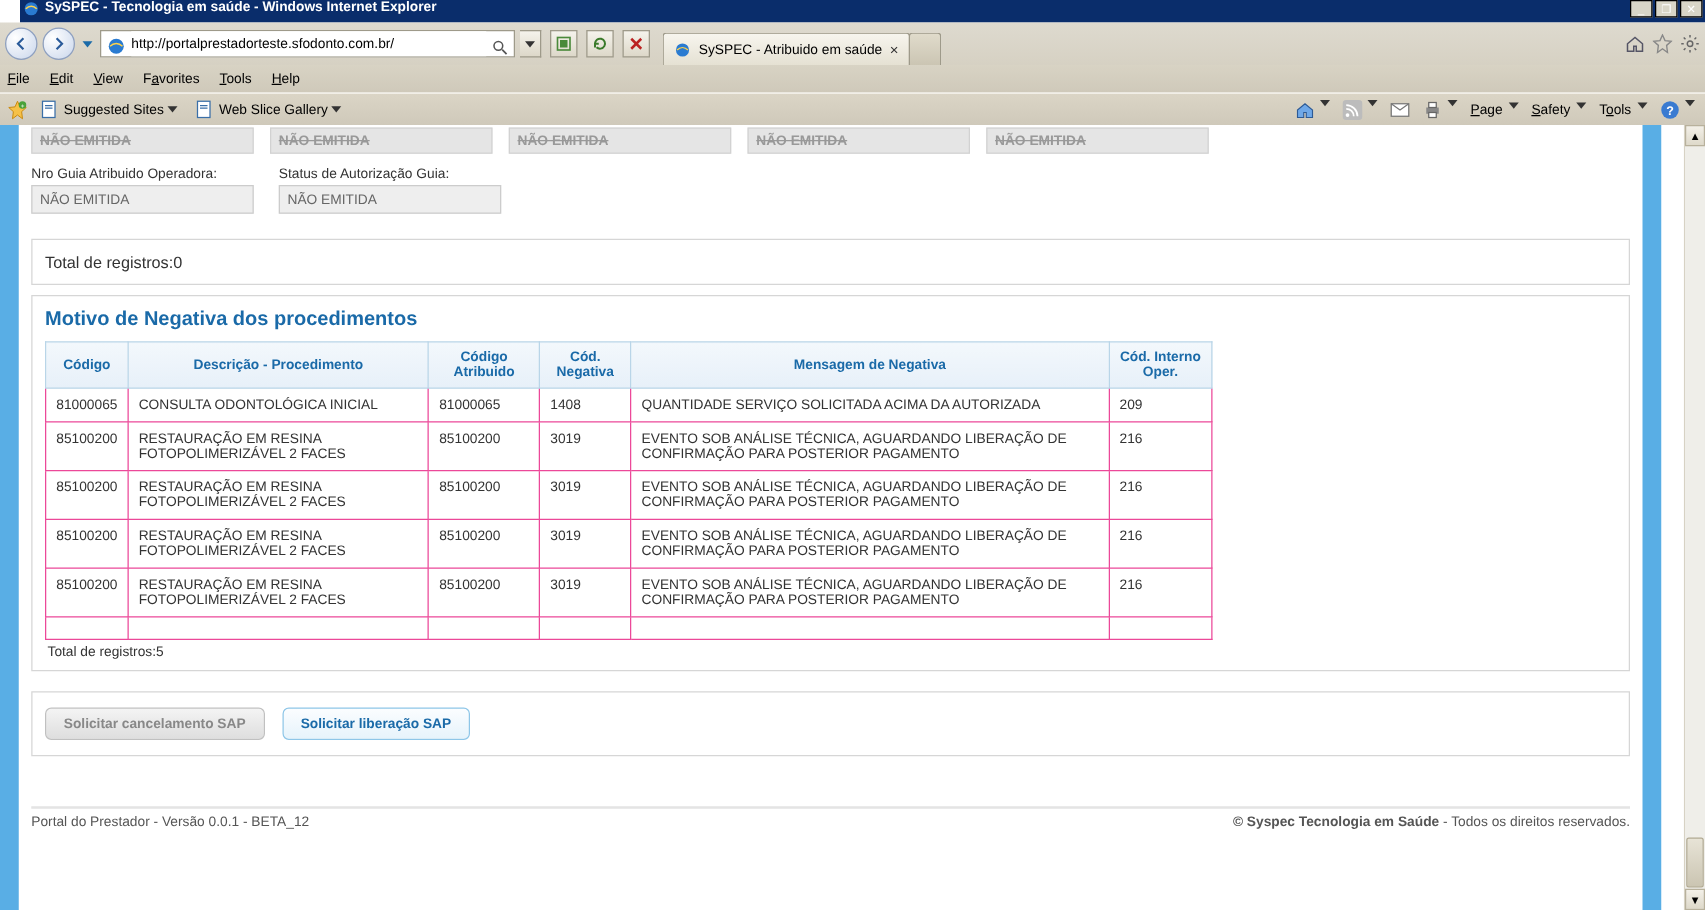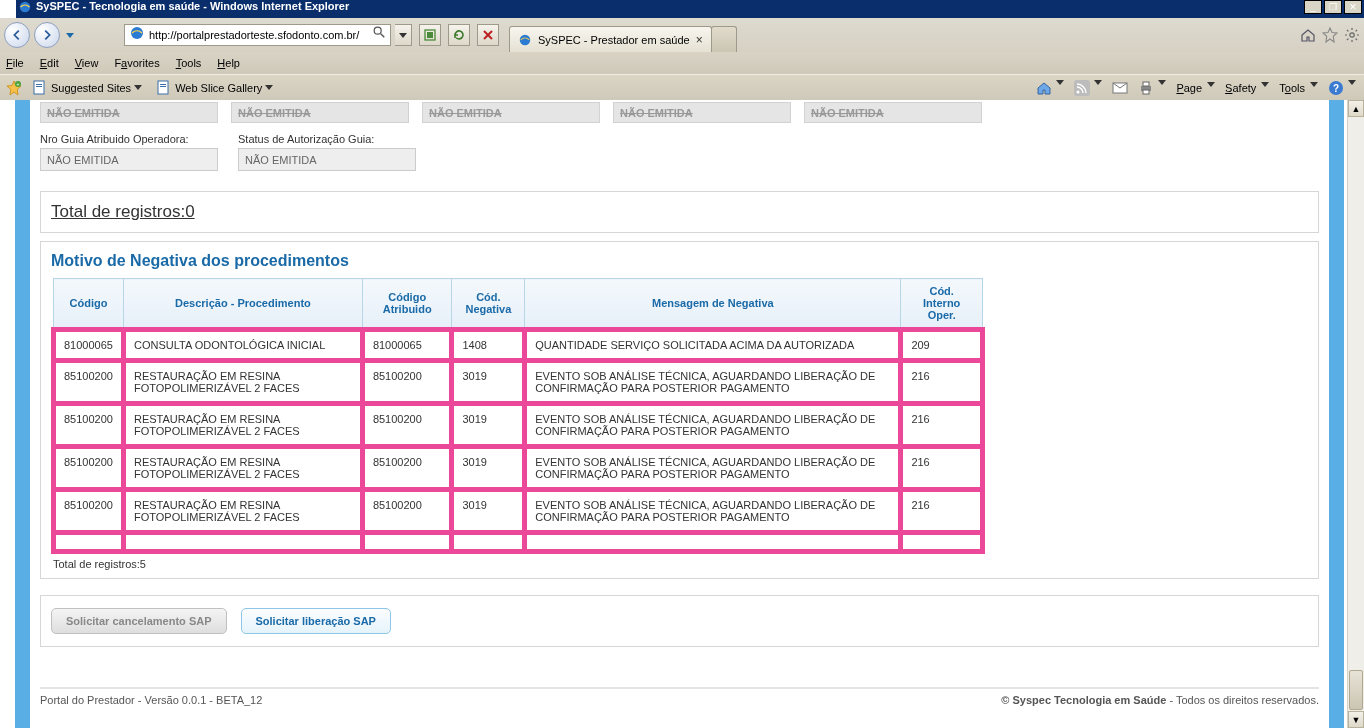--- a/index.html
+++ b/index.html
@@ -8,21 +8,21 @@
 
 .titlebar { height: 18px; background: linear-gradient(#0a2d6b,#0a2d6b); color: #fff; display: flex; align-items: flex-start; font-size: 11px; padding: 0 2px; margin-left: 16px; }
 .titlebar .ie-icon { width: 14px; height: 14px; margin-right: 4px; }
 .titlebar .spacer { flex: 1; }
 .titlebar .winctl { width: 18px; height: 14px; border: 1px solid #000; background: #d9d6c8; margin-left: 2px; display: flex; align-items: center; justify-content: center; font-size: 9px; font-family: sans-serif; cursor: default; }
 
 
 .navbar { height: 34px; background: linear-gradient(#dedacf,#d6d1c3); display: flex; align-items: center; padding: 0 4px; gap: 4px; }
 .navbar .navbtn { width: 26px; height: 26px; border-radius: 50%; border: 1px solid #8ea0c0; background: radial-gradient(circle at 30% 30%,#fff,#c9d6ec); display: flex; align-items: center; justify-content: center; cursor: default; }
 .navbar .navbtn svg { width: 14px; height: 14px; }
-.navbar .addr { flex: 0 0 auto; height: 22px; border: 1px solid #9e9a8a; background: #fff; display: flex; align-items: flex-start; width: 267px; margin-left: 44px; }
+.navbar .addr { flex: 0 0 auto; height: 22px; border: 1px solid #9e9a8a; background: #fff; display: flex; align-items: flex-end; width: 332px; }
 .navbar .addr .ieurl-icon { width: 16px; height: 16px; margin: 0 4px; }
 .navbar .addr input { border: none; outline: none; font-size: 11px; flex: 1; height: 100%; }
 .navbar .addr .search-icon { width: 14px; height: 14px; margin: 0 4px; fill: #555; }
 .navbar .drop { width: 17px; height: 22px; border: 1px solid #9e9a8a; border-left: none; background: linear-gradient(#f5f3ec,#ddd8c9); display: flex; align-items: center; justify-content: center; cursor: default; }
 .navbar .smallbtn { width: 22px; height: 22px; border: 1px solid #9e9a8a; background: linear-gradient(#f5f3ec,#ddd8c9); display: flex; align-items: center; justify-content: center; margin-left: 3px; cursor: default; }
 .navbar .tabs { display: flex; align-items: flex-end; margin-left: 6px; height: 100%; }
 .navbar .tab { height: 26px; border: 1px solid #9e9a8a; background: linear-gradient(#f7f5ee,#e5e1d3); border-bottom: none; display: flex; align-items: center; padding: 0 8px; font-size: 11px; gap: 6px; border-top-left-radius: 3px; border-top-right-radius: 3px; margin-right: -1px; cursor: default; }
 .navbar .tab .close { font-family: Arial; font-size: 12px; color: #333; }
 .navbar .tab.new { width: 26px; padding: 0; background: linear-gradient(#e0dbcb,#cbc5b3); }
 .navbar .right { margin-left: auto; display: flex; align-items: center; gap: 6px; }
@@ -42,40 +42,40 @@
 
 
 .viewport { height: calc(728px - 18px - 34px - 22px - 26px); display: flex; }
 .page { flex: 1; overflow: hidden; background: #fff; position: relative; }
 .scrollbar { width: 17px; background: #efeee9; display: flex; flex-direction: column; border-left: 1px solid #d7d2c4; }
 .scrollbar .arrow { height: 17px; background: linear-gradient(#f3f0e8,#ded9ca); border: 1px solid #b8b19c; display:flex;align-items:center;justify-content:center; font-size:9px; cursor:default;}
 .scrollbar .track { flex: 1; position: relative; }
 .scrollbar .thumb { position: absolute; left: 1px; right: 1px; height: 40px; bottom: 1px; background: linear-gradient(#e7e3d6,#cbc5b2); border: 1px solid #b0a890; border-radius: 2px; }
 
 
-.page-inner { position: absolute; left: 15px; right: 0; top: 0; display: flex; justify-content: flex-start; border-radius: 22px; }
+.page-inner { position: absolute; left: 0; right: 0; top: 0; display: flex; justify-content: flex-start; border-radius: 22px; }
 .blue-wrap { background: #59aee5; width: 1329px; padding: 0 15px; }
 .white-box { background: #fff; min-height: 628px; padding: 0 0 6px 0; }
 
 .row-boxes { display: flex; gap: 13px; padding: 2px 10px 0 10px; }
 .grey-box { width: 178px; height: 21px; background: #e5e5e5; color: #999; font-size: 11px; display: flex; align-items: center; padding: 0 6px; font-weight: bold; border: 1px solid #d2d2d2; text-decoration: line-through; }
 
 .form-row { display: flex; gap: 20px; padding: 10px 10px 12px 10px; font-size: 11px; color: #333; }
 .form-field .label { margin-bottom: 3px; }
 .form-field .input { width: 178px; height: 23px; background: #eee; border: 1px solid #ccc; display: flex; align-items: center; padding: 0 6px; color: #666; font-size: 11px; }
 
 .panel { border: 1px solid #d6d6d6; margin: 8px 10px 0 10px; padding: 10px 10px; }
 .panel h2 { color: #1a6aa8; font-size: 16px; font-weight: bold; margin-bottom: 4px; }
-.sublabel { font-size: 17px; color: #333; text-decoration: underline; }
+.sublabel { font-size: 13px; color: #333; }
 
 .panel.table-panel { padding: 10px 2px 8px 10px; }
 
 table.grid { border-collapse: collapse; width: 934px; margin-top: 8px; font-size: 11px; }
 table.grid th { background: linear-gradient(#f3f8fc,#e7f0f9); border: 1px solid #b9d5e8; color: #1a6aa8; font-weight: bold; padding: 6px 8px; text-align: center; }
-table.grid td { border: 5px solid #ec4899; padding: 7px 8px; color: #333; vertical-align: top; }
+table.grid td { border: 1px solid #ec4899; padding: 7px 8px; color: #333; vertical-align: top; }
 table.grid td.c { text-align: left; }
 table.grid tr.empty td { height: 18px; }
 
 .total-row { font-size: 11px; color: #333; padding: 4px 0 0 2px; }
 
 .action-panel { border: 1px solid #d6d6d6; margin: 16px 10px 0 10px; padding: 12px 10px; display: flex; gap: 14px; }
 .btn { height: 26px; padding: 0 14px; border-radius: 5px; font-size: 11px; font-weight: bold; display: flex; align-items: center; cursor: default; }
 .btn.grey { border: 1px solid #c0c0c0; background: linear-gradient(#f4f4f4,#dedede); color: #888; }
 .btn.blue { border: 1px solid #8ec6e8; background: linear-gradient(#fbfdff,#e6f3fb); color: #1a6aa8; }
 
@@ -144,21 +144,21 @@
         <line x1="2" y1="2" x2="10" y2="10" stroke="#b22" stroke-width="2"></line>
         <line x1="10" y1="2" x2="2" y2="10" stroke="#b22" stroke-width="2"></line>
       </svg>
     </div>
   <div class="tabs">
     <div class="tab">
       <svg width="14" height="14" viewBox="0 0 16 16">
           <circle cx="8" cy="8" r="6" fill="#2a7bd1"></circle>
           <path d="M3 8c3-3 7-3 10 0" stroke="#ffd24a" stroke-width="1.2" fill="none"></path>
         </svg>
-      <span>SySPEC - Prestador em saúde</span>
+      <span>SySPEC - Atribuido em saúde</span>
       <span class="close">×</span>
     </div>
     <div class="tab new"></div>
   </div>
   <div class="right">
     <svg class="icon" viewBox="0 0 16 16">
         <path d="M2 8l6-5 6 5v6H9V10H7v4H2z" fill="none" stroke="#556" stroke-width="1.2"></path>
       </svg>
     <svg class="icon" viewBox="0 0 16 16">
         <path d="M8 1l2 4.5 5 .5-3.7 3.3L12 15 8 12 4 15l.7-5.7L1 6l5-.5z" fill="none" stroke="#888" stroke-width="1.1"></path>

